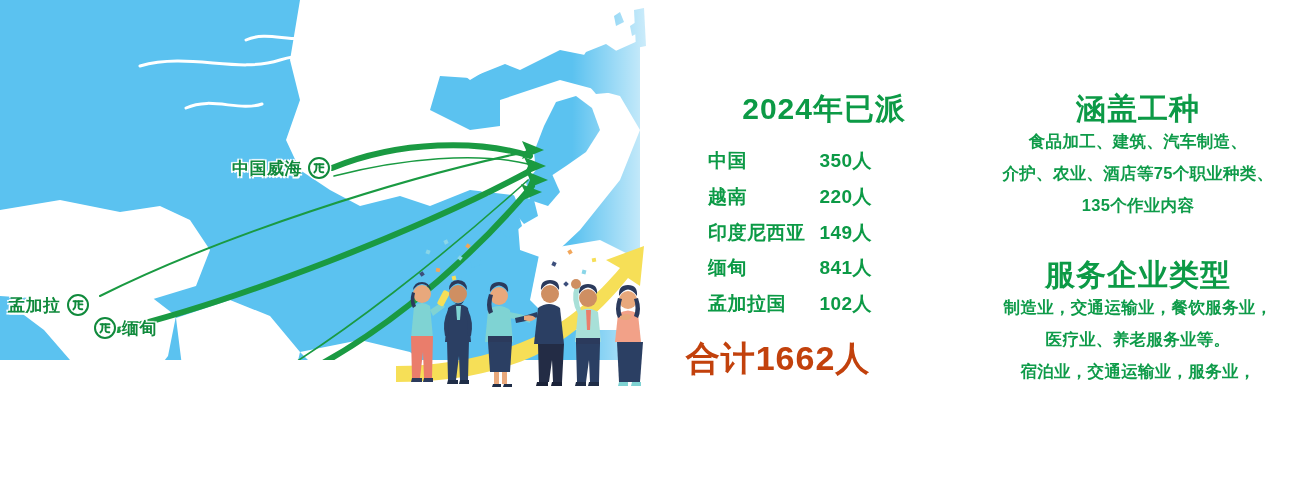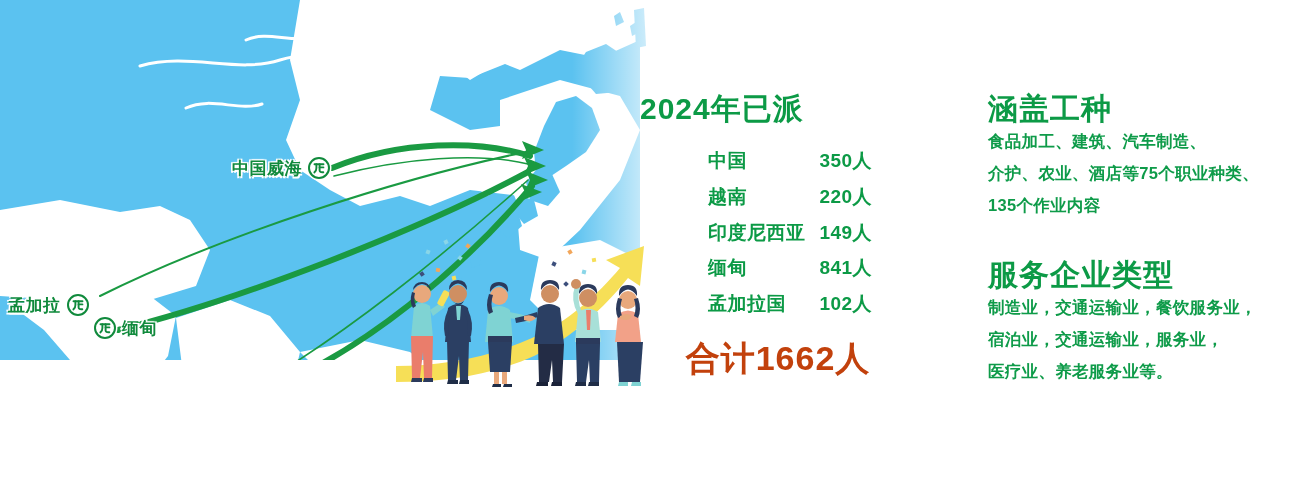--- a/index.html
+++ b/index.html
@@ -42,31 +42,31 @@
     display: flex; align-items: center; justify-content: center;
     box-shadow: 0 0 0 1.5px #fff;
   }
   .pin svg { display: block; }
 
   
   #illustration { position: absolute; left: 392px; top: 232px; width: 268px; height: 170px; }
 
   
   #stats-col { position: absolute; left: 640px; top: 92px; width: 300px; }
-  #info-col  { position: absolute; left: 988px; top: 92px; width: 300px; }
+  #info-col  { position: absolute; left: 988px; top: 92px; width: 300px; text-align: center; }
 
   .head {
     color: #0c9a46;
     font-weight: bold;
     font-size: 30px;
     line-height: 1.1;
     letter-spacing: 1px;
     white-space: nowrap;
   }
-  #stats-head { text-align: left; padding-right: 34px; }
+  #stats-head { text-align: right; padding-right: 34px; margin-left: 15px; }
 
   #stats-table {
     margin-top: 18px;
     border-collapse: collapse;
     margin-left: auto; margin-right: auto;
     padding-right: 0;
   }
   #stats-table td {
     color: #0c9a46;
     font-weight: bold;
@@ -407,18 +407,18 @@
       <div class="line">食品加工、建筑、汽车制造、</div>
       <div class="line">介护、农业、酒店等75个职业种类、</div>
       <div class="line">135个作业内容</div>
     </div>
 
     <div class="block-gap"></div>
 
     <div class="head">服务企业类型</div>
     <div class="info-body">
       <div class="line">制造业，交通运输业，餐饮服务业，</div>
+      <div class="line">医疗业、养老服务业等。</div>
       <div class="line">宿泊业，交通运输业，服务业，</div>
-      <div class="line">医疗业、养老服务业等。</div>
     </div>
   </div>
 
 </div>
 
 </body></html>

